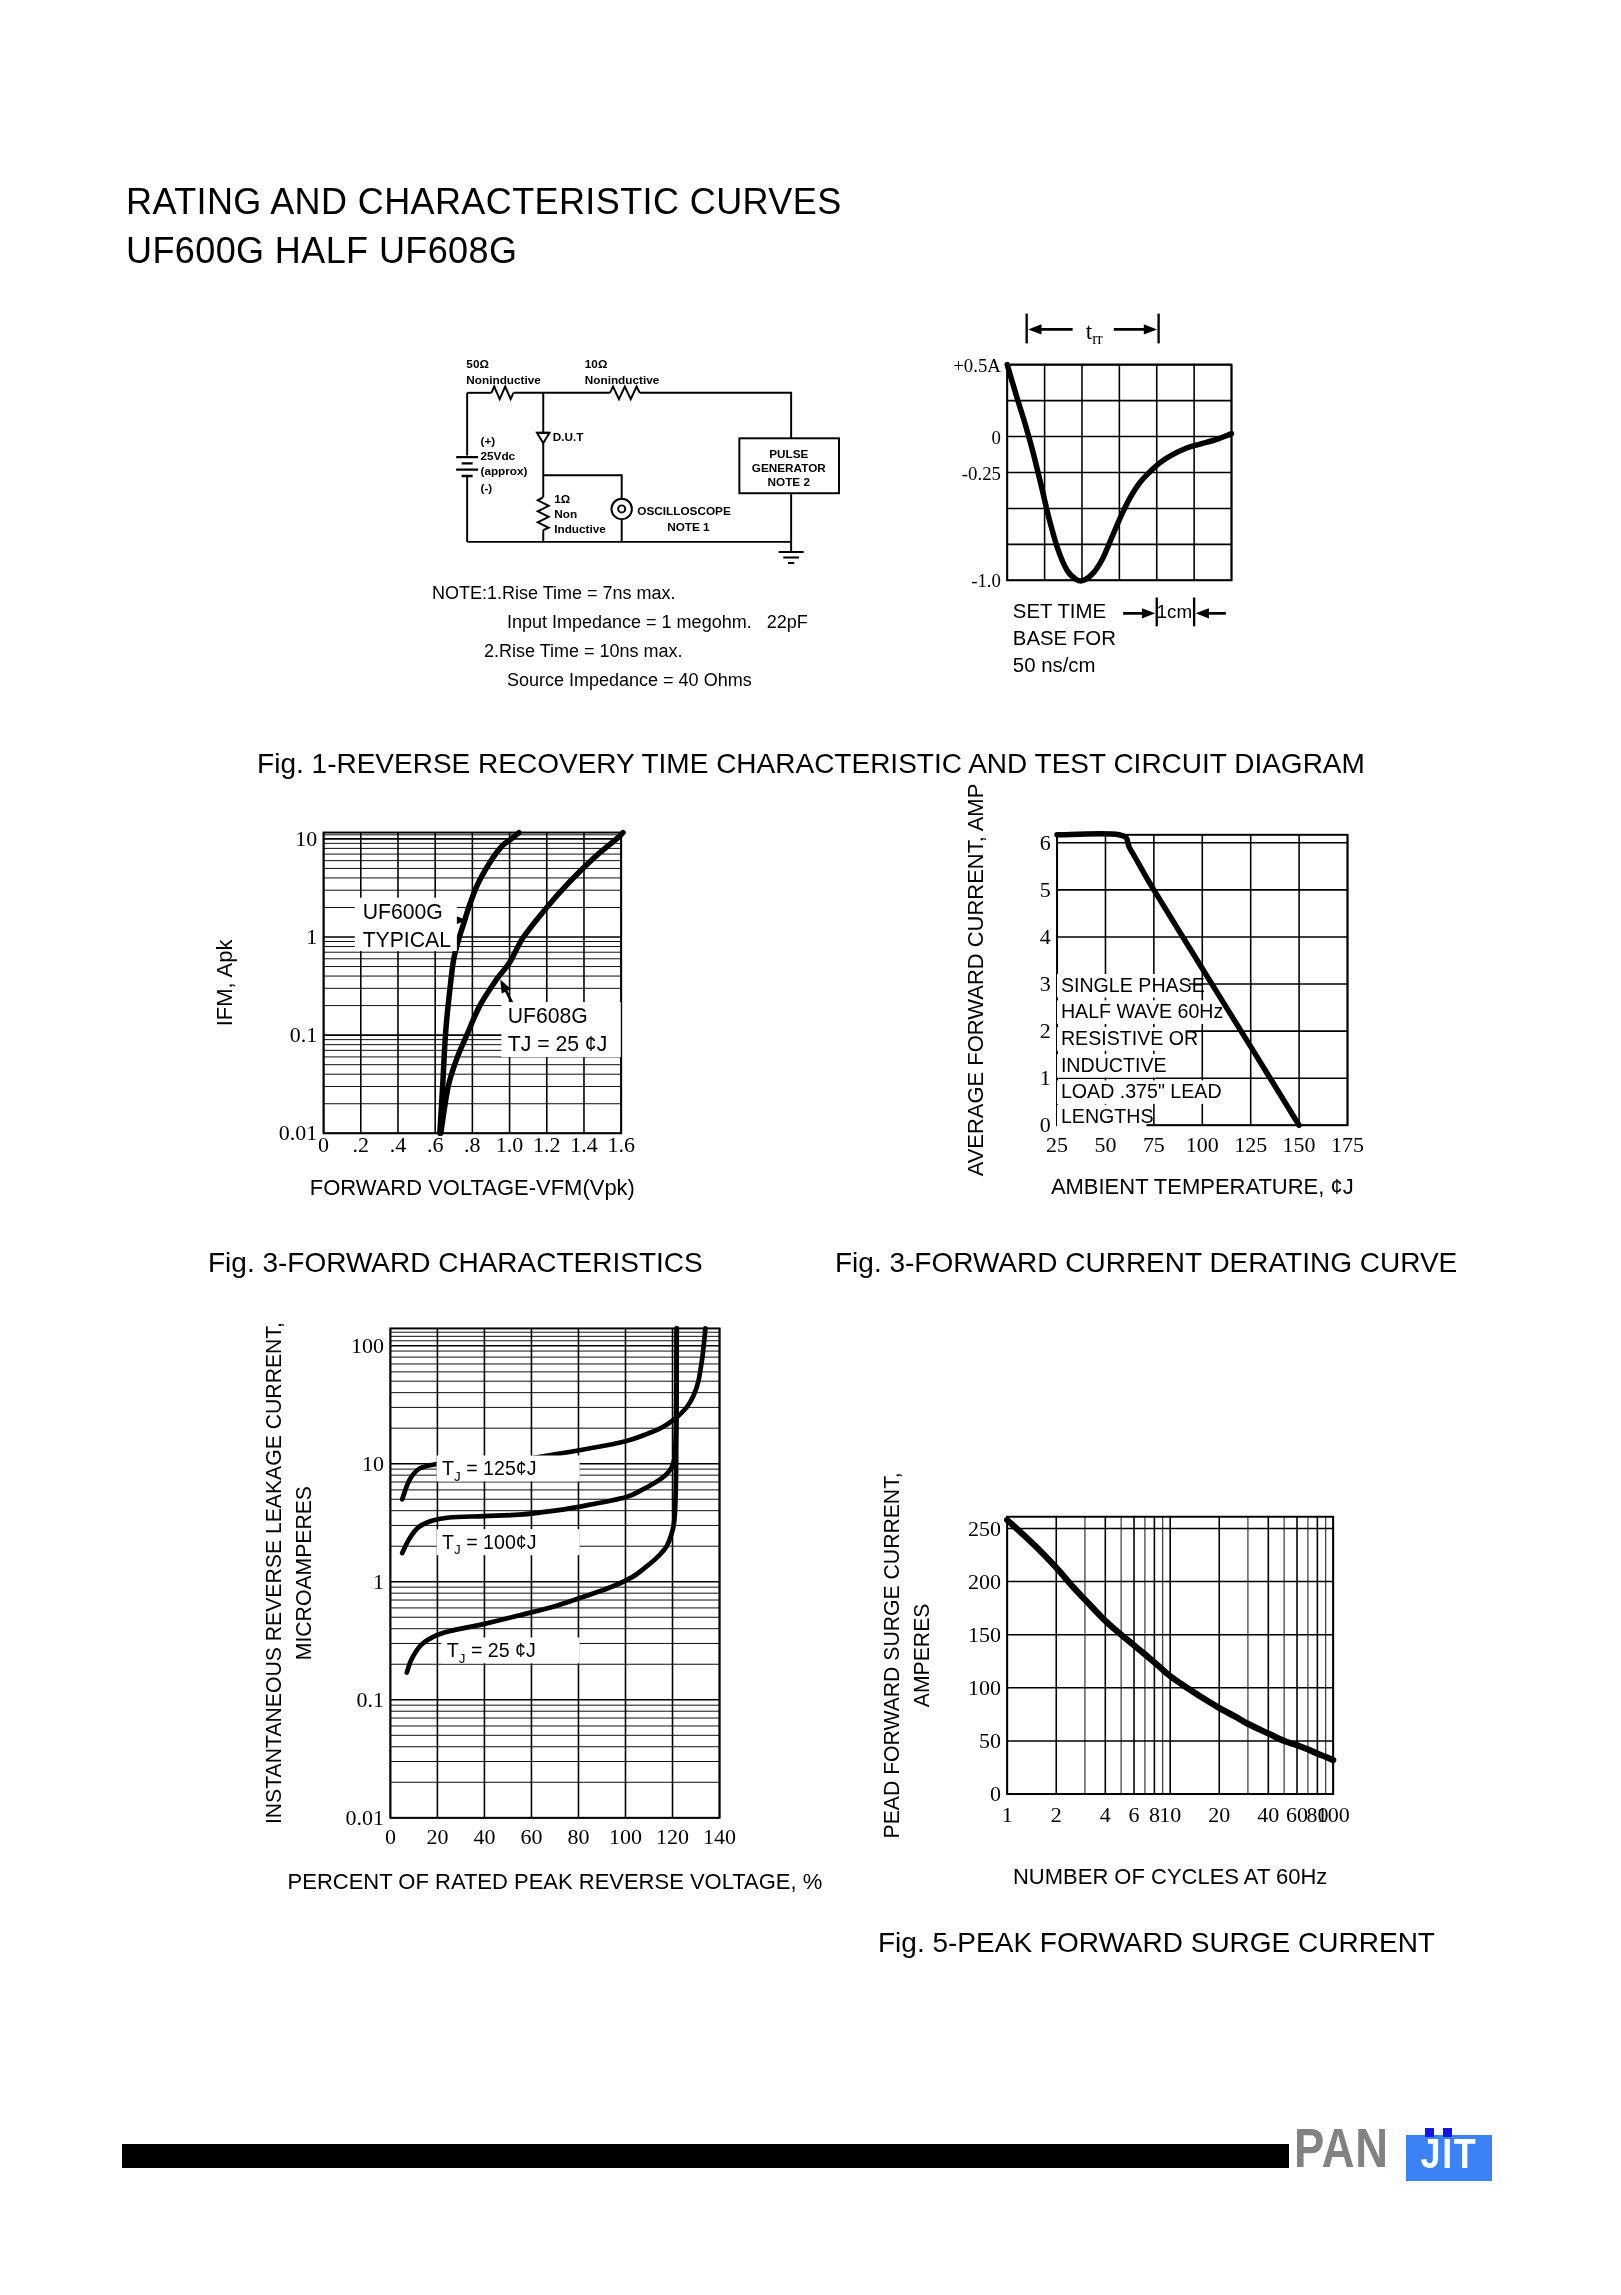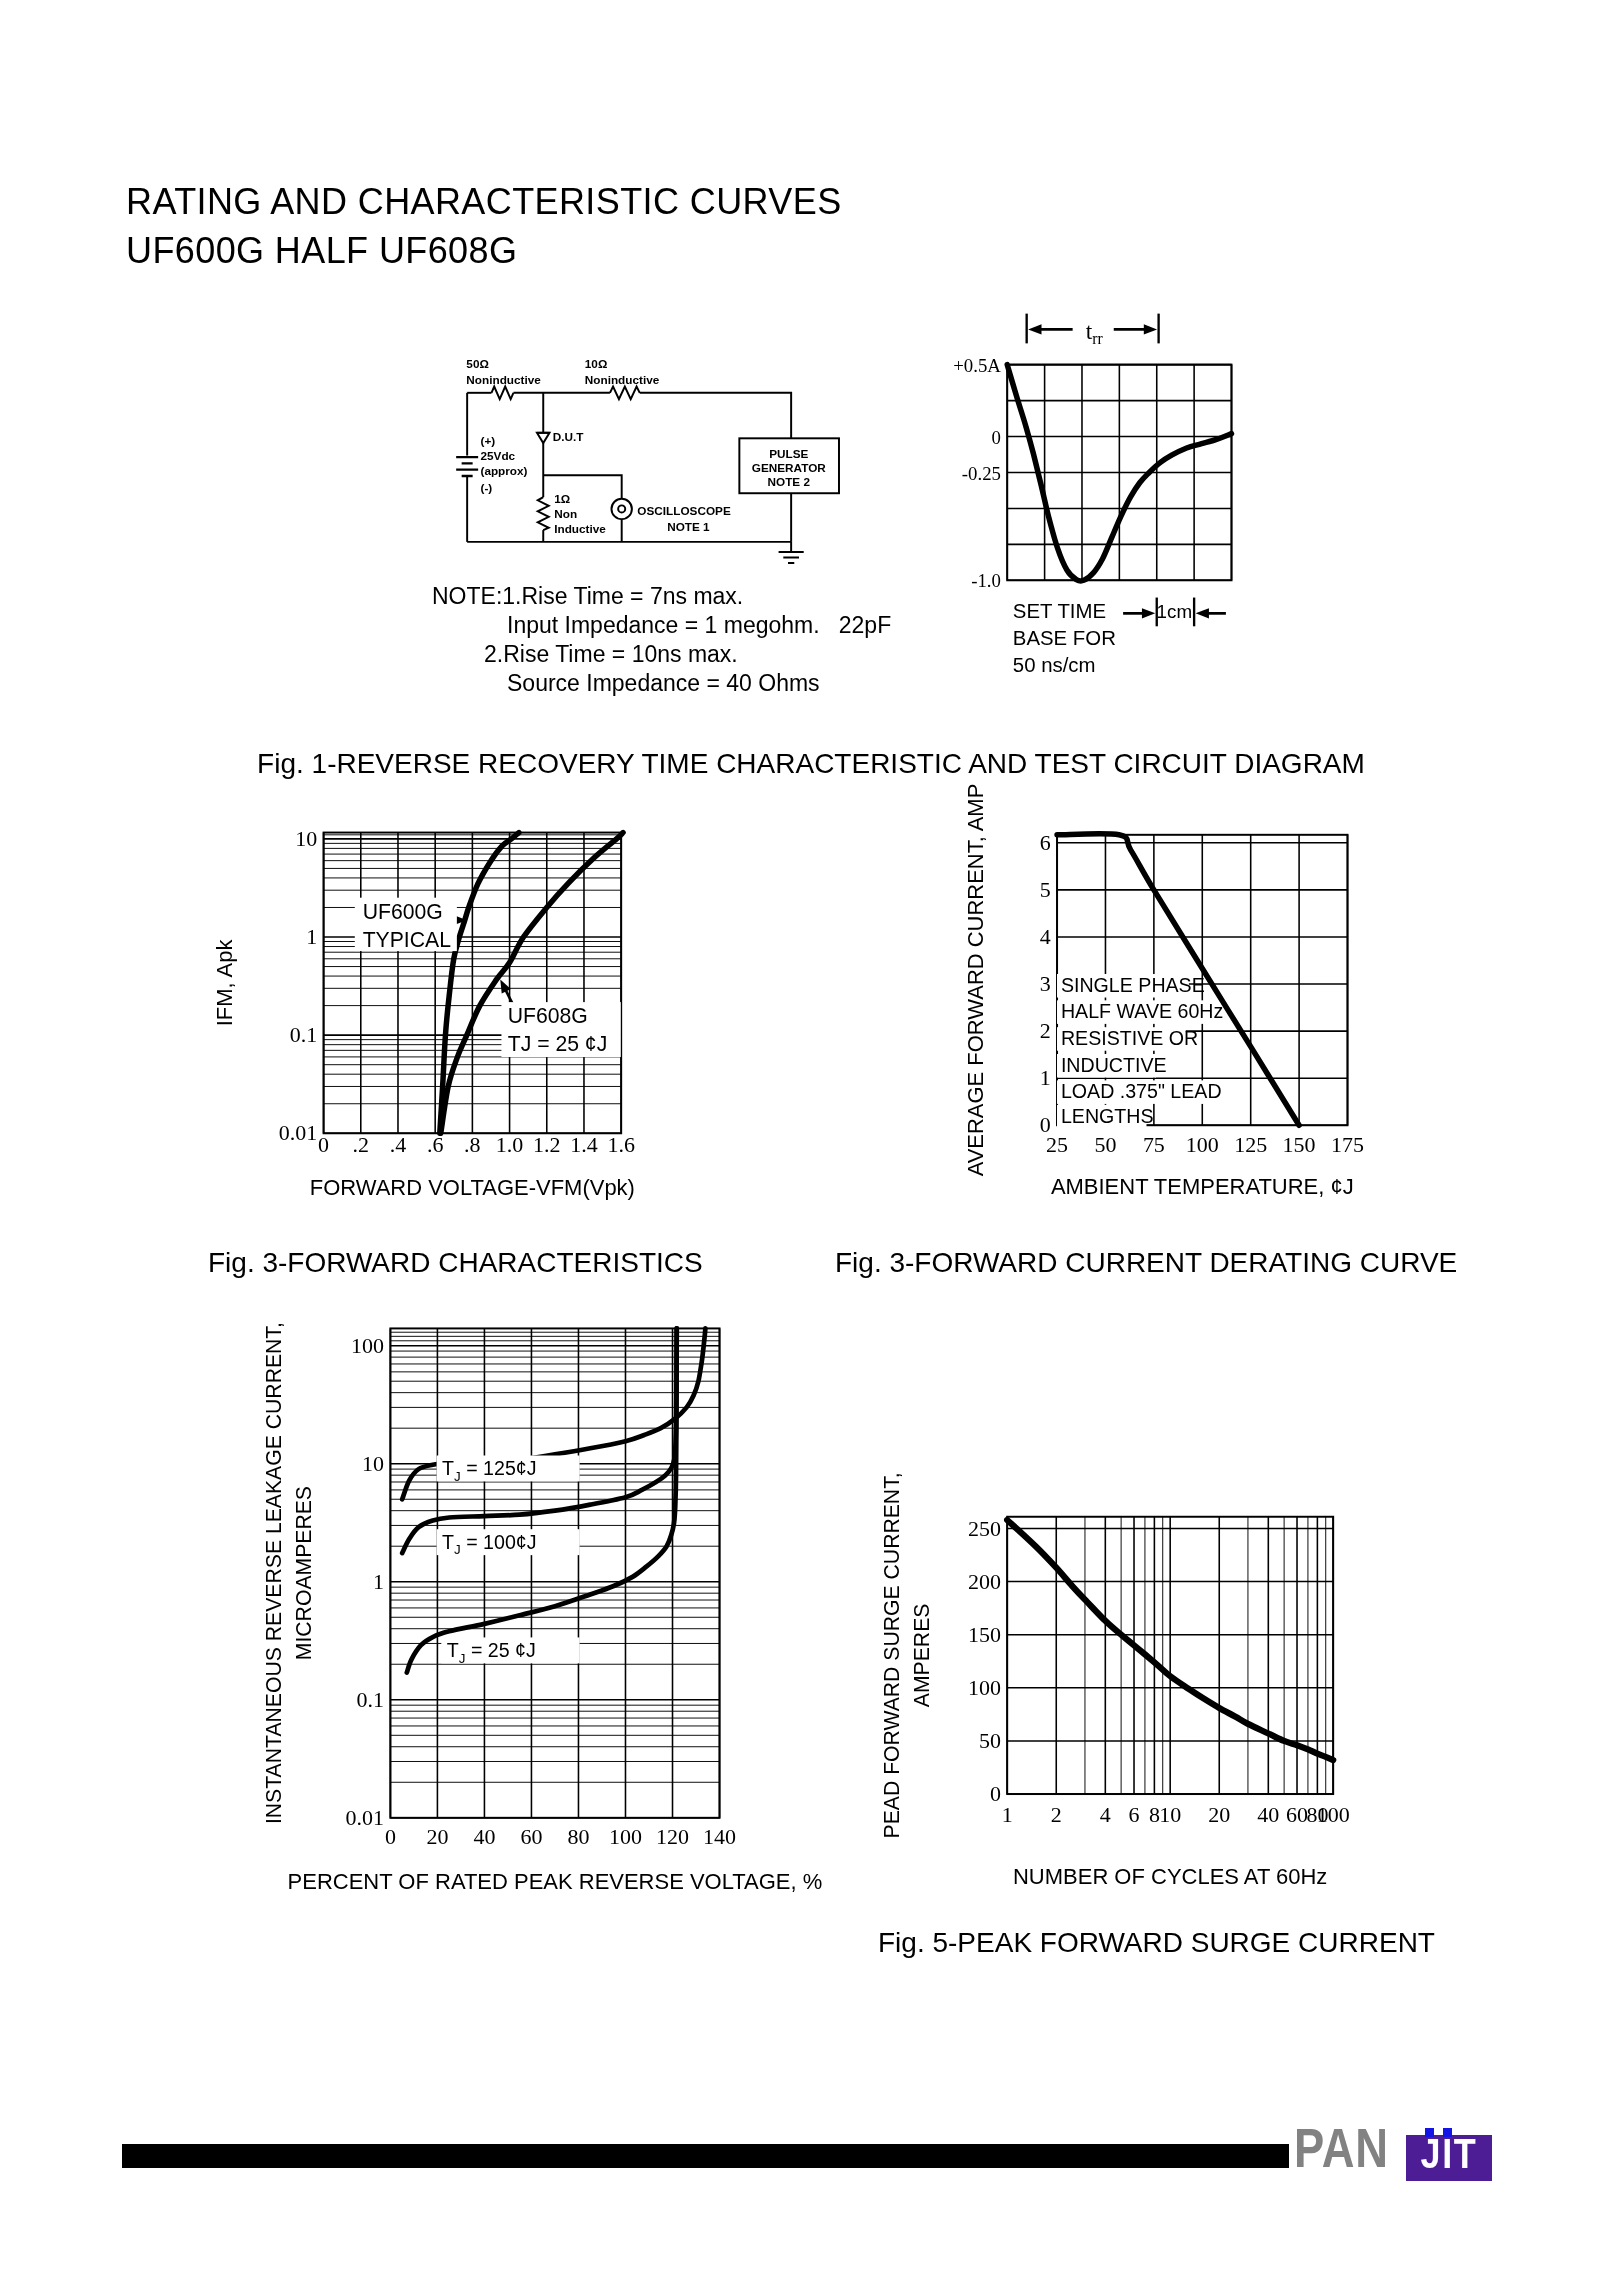--- a/index.html
+++ b/index.html
@@ -1,20 +1,20 @@
 <!DOCTYPE html>
 <html style="font-size:12.6px"><head>
 <meta charset="utf-8">
 <style>
   html,body{margin:0;padding:0;background:#fff;}
   body{width:1622px;height:2295px;position:relative;font-family:"Liberation Sans",sans-serif;color:#000;}
   .abs{position:absolute;}
   .h1{font-size:36px;letter-spacing:0.4px;}
   .cap{font-size:28px;}
-  .note{font-size:23px;white-space:pre;}
+  .note{font-size:18px;white-space:pre;}
   .clab{font:bold 15px "Liberation Sans",sans-serif;fill:#000;}
   svg{overflow:visible;}
   #footer-bar{background:#000;}
   #logo-pan{font:bold 42px "Liberation Sans",sans-serif;display:inline-block;transform:scale(1.08,1.32);transform-origin:left bottom;letter-spacing:0.8px;}
   #logo-box{position:absolute;left:112px;top:3.1px;width:86px;height:46px;text-align:center;}
   #logo-jit{font:bold 36px "Liberation Sans",sans-serif;color:#fff;display:inline-block;transform:scaleY(1.2);transform-origin:center bottom;line-height:46px;letter-spacing:1.6px;}
   .logo-dot{position:absolute;width:9.4px;height:8.6px;top:-7px;}
 </style>
 </head>
 <body>
@@ -371,21 +371,21 @@
       <text x="53" y="238.5" text-anchor="middle" font-size="27" transform="rotate(-90 53 238.5)" style="font-family:&quot;Liberation Sans&quot;,sans-serif">AMPERES</text>
     </svg>
 
   <div class="abs cap" style="left:251px;top:1927px;width:534px;text-align:center;line-height:33px">
   </div>
   <div class="abs cap" style="left:878px;top:1927px">Fig. 5-PEAK FORWARD SURGE CURRENT</div>
 
   <div id="footer-bar" class="abs" style="left:122px;top:2144px;width:1167px;height:24px"></div>
   <div class="abs" style="left:1294px;top:2132px;width:236px;height:55px">
     <span id="logo-pan" style="color: rgb(130, 130, 130);">PAN</span>
-    <div id="logo-box" class="logo-blue" style="background: #4c1d95;">
+    <div id="logo-box" class="logo-blue" style="background: #3b82f6;">
       <span id="logo-jit">JIT</span>
       <div class="logo-dot logo-blue" style="left: 19px; background: rgb(20, 20, 230);"></div>
       <div class="logo-dot logo-blue" style="left: 37px; background: rgb(20, 20, 230);"></div>
     </div>
   </div>
 
 </div>
 
 
 </body></html>

